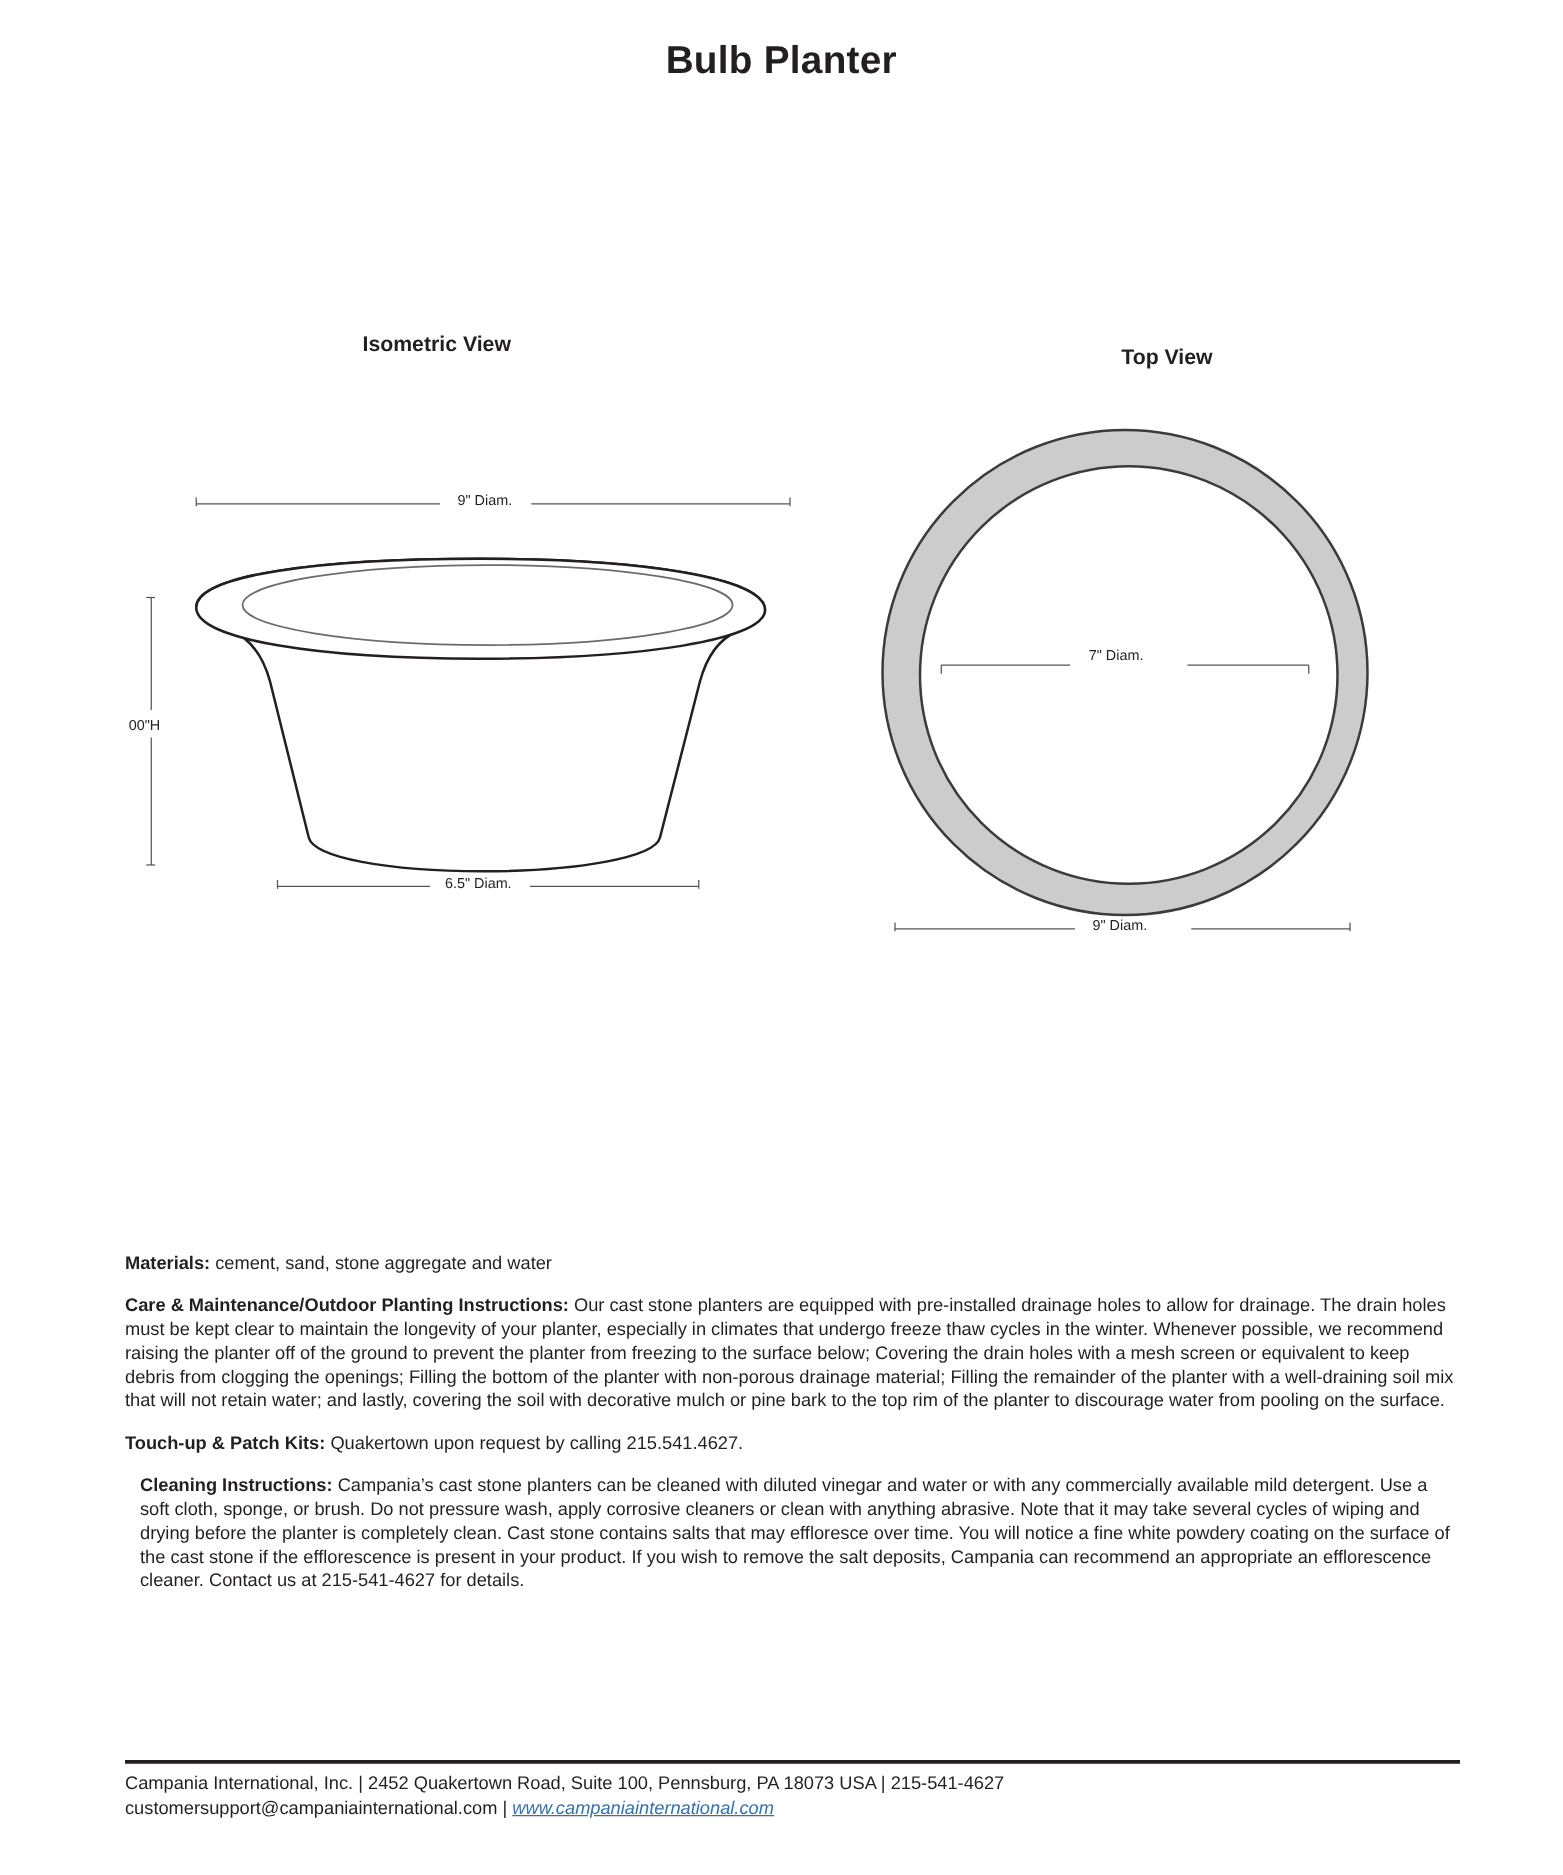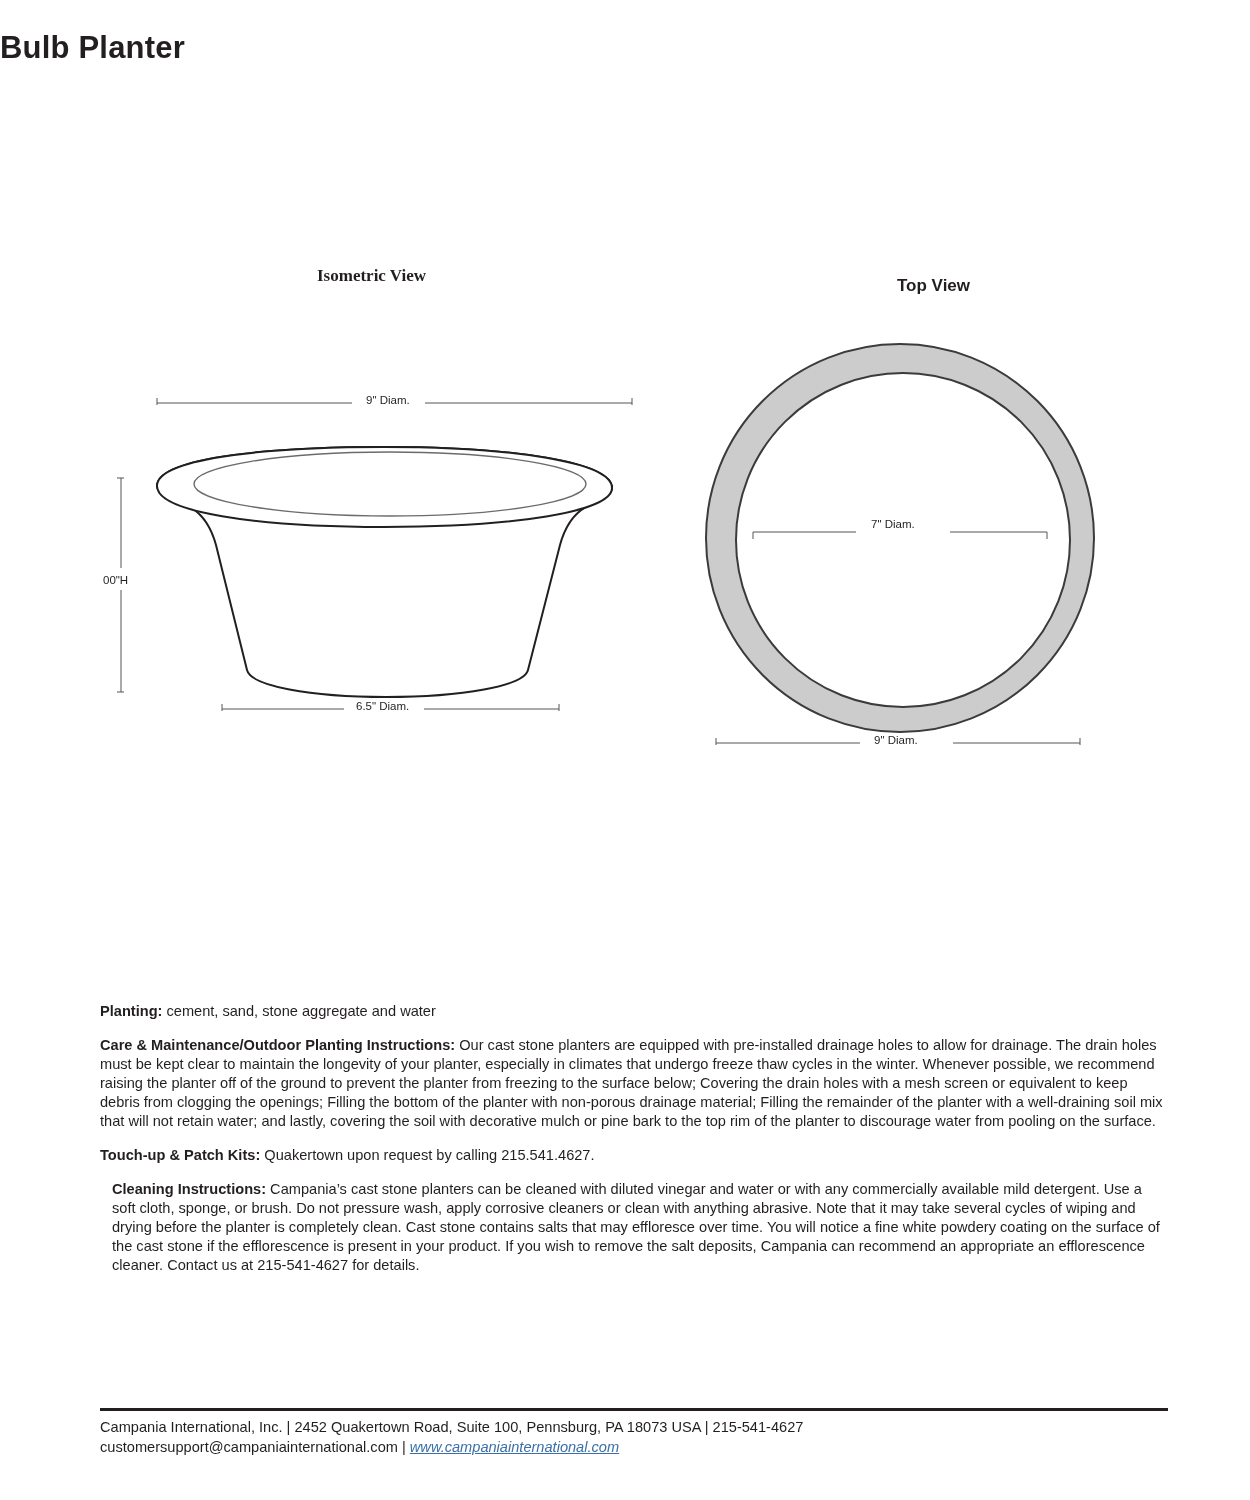--- a/index.html
+++ b/index.html
@@ -16,20 +16,21 @@
     color: #231f20;
     overflow: hidden;
   }
 
   
   .page-title {
     position: absolute;
     top: 30px;
     left: 0;
     width: 1250px;
+    text-align: center;
     font-size: 31px;
     font-weight: bold;
     letter-spacing: 0.2px;
     color: #231f20;
   }
 
   
   .drawings {
     position: absolute;
     top: 0;
@@ -37,21 +38,21 @@
     width: 1250px;
     height: 800px;
   }
   .view-label {
     position: absolute;
     font-size: 17px;
     font-weight: bold;
     color: #231f20;
     white-space: nowrap;
   }
-  .view-label.iso  { left: 317px; top: 266px; font-family: Liberation Serif, serif; }
+  .view-label.iso  { left: 290px; top: 266px; }
   .view-label.top  { left: 861px; top: 276px; margin-left: 36px; }
 
   svg.fig {
     position: absolute;
     top: 0;
     left: 0;
     width: 1250px;
     height: 800px;
     overflow: visible;
   }
@@ -185,21 +186,21 @@
         <line x1="953" y1="743" x2="1080" y2="743" stroke="#555555" stroke-width="1"></line>
         <line x1="1080" y1="745" x2="1080" y2="738" stroke="#555555" stroke-width="1"></line>
         <text class="dim-text" x="874" y="744">9" Diam.</text>
       </g>
     </g>
   </svg>
 </div>
 
 <div class="body-copy">
 
-  <p><span class="lead">Planting:</span><span> cement, sand, stone aggregate and water</span></p>
+  <p><span class="lead">Materials:</span><span> cement, sand, stone aggregate and water</span></p>
 
   <p><span class="lead">Care &amp; Maintenance/Outdoor Planting Instructions:</span><span> Our cast stone planters are equipped with pre-installed drainage holes to allow for drainage. The drain holes must be kept clear to maintain the longevity of your planter, especially in climates that undergo freeze thaw cycles in the winter.  Whenever possible, we recommend raising the planter off of the ground to prevent the planter from freezing to the surface below; Covering the drain holes with a mesh screen or equivalent to keep debris from clogging the openings; Filling the bottom of the planter with non-porous drainage material; Filling the remainder of the planter with a well-draining soil mix that will not retain water; and lastly, covering the soil with decorative mulch or pine bark to the top rim of the planter to discourage water from pooling on the surface.</span></p>
 
   <p><span class="lead">Touch-up &amp; Patch Kits:</span><span> Quakertown upon request by calling 215.541.4627.</span></p>
 
   <p><span class="lead">Cleaning Instructions:</span><span> Campania’s cast stone planters can be cleaned with diluted vinegar and water or with any commercially available mild detergent. Use a soft cloth, sponge, or brush. Do not pressure wash, apply corrosive cleaners or clean with anything abrasive. Note that it may take several cycles of wiping and drying before the planter is completely clean. Cast stone contains salts that may effloresce over time. You will notice a fine white powdery coating on the surface of the cast stone if the efflorescence is present in your product. If you wish to remove the salt deposits, Campania can recommend an appropriate an efflorescence cleaner. Contact us at 215-541-4627 for details.</span></p>
 </div>
 
 <div class="footer">
   <div class="footer-rule"></div>

